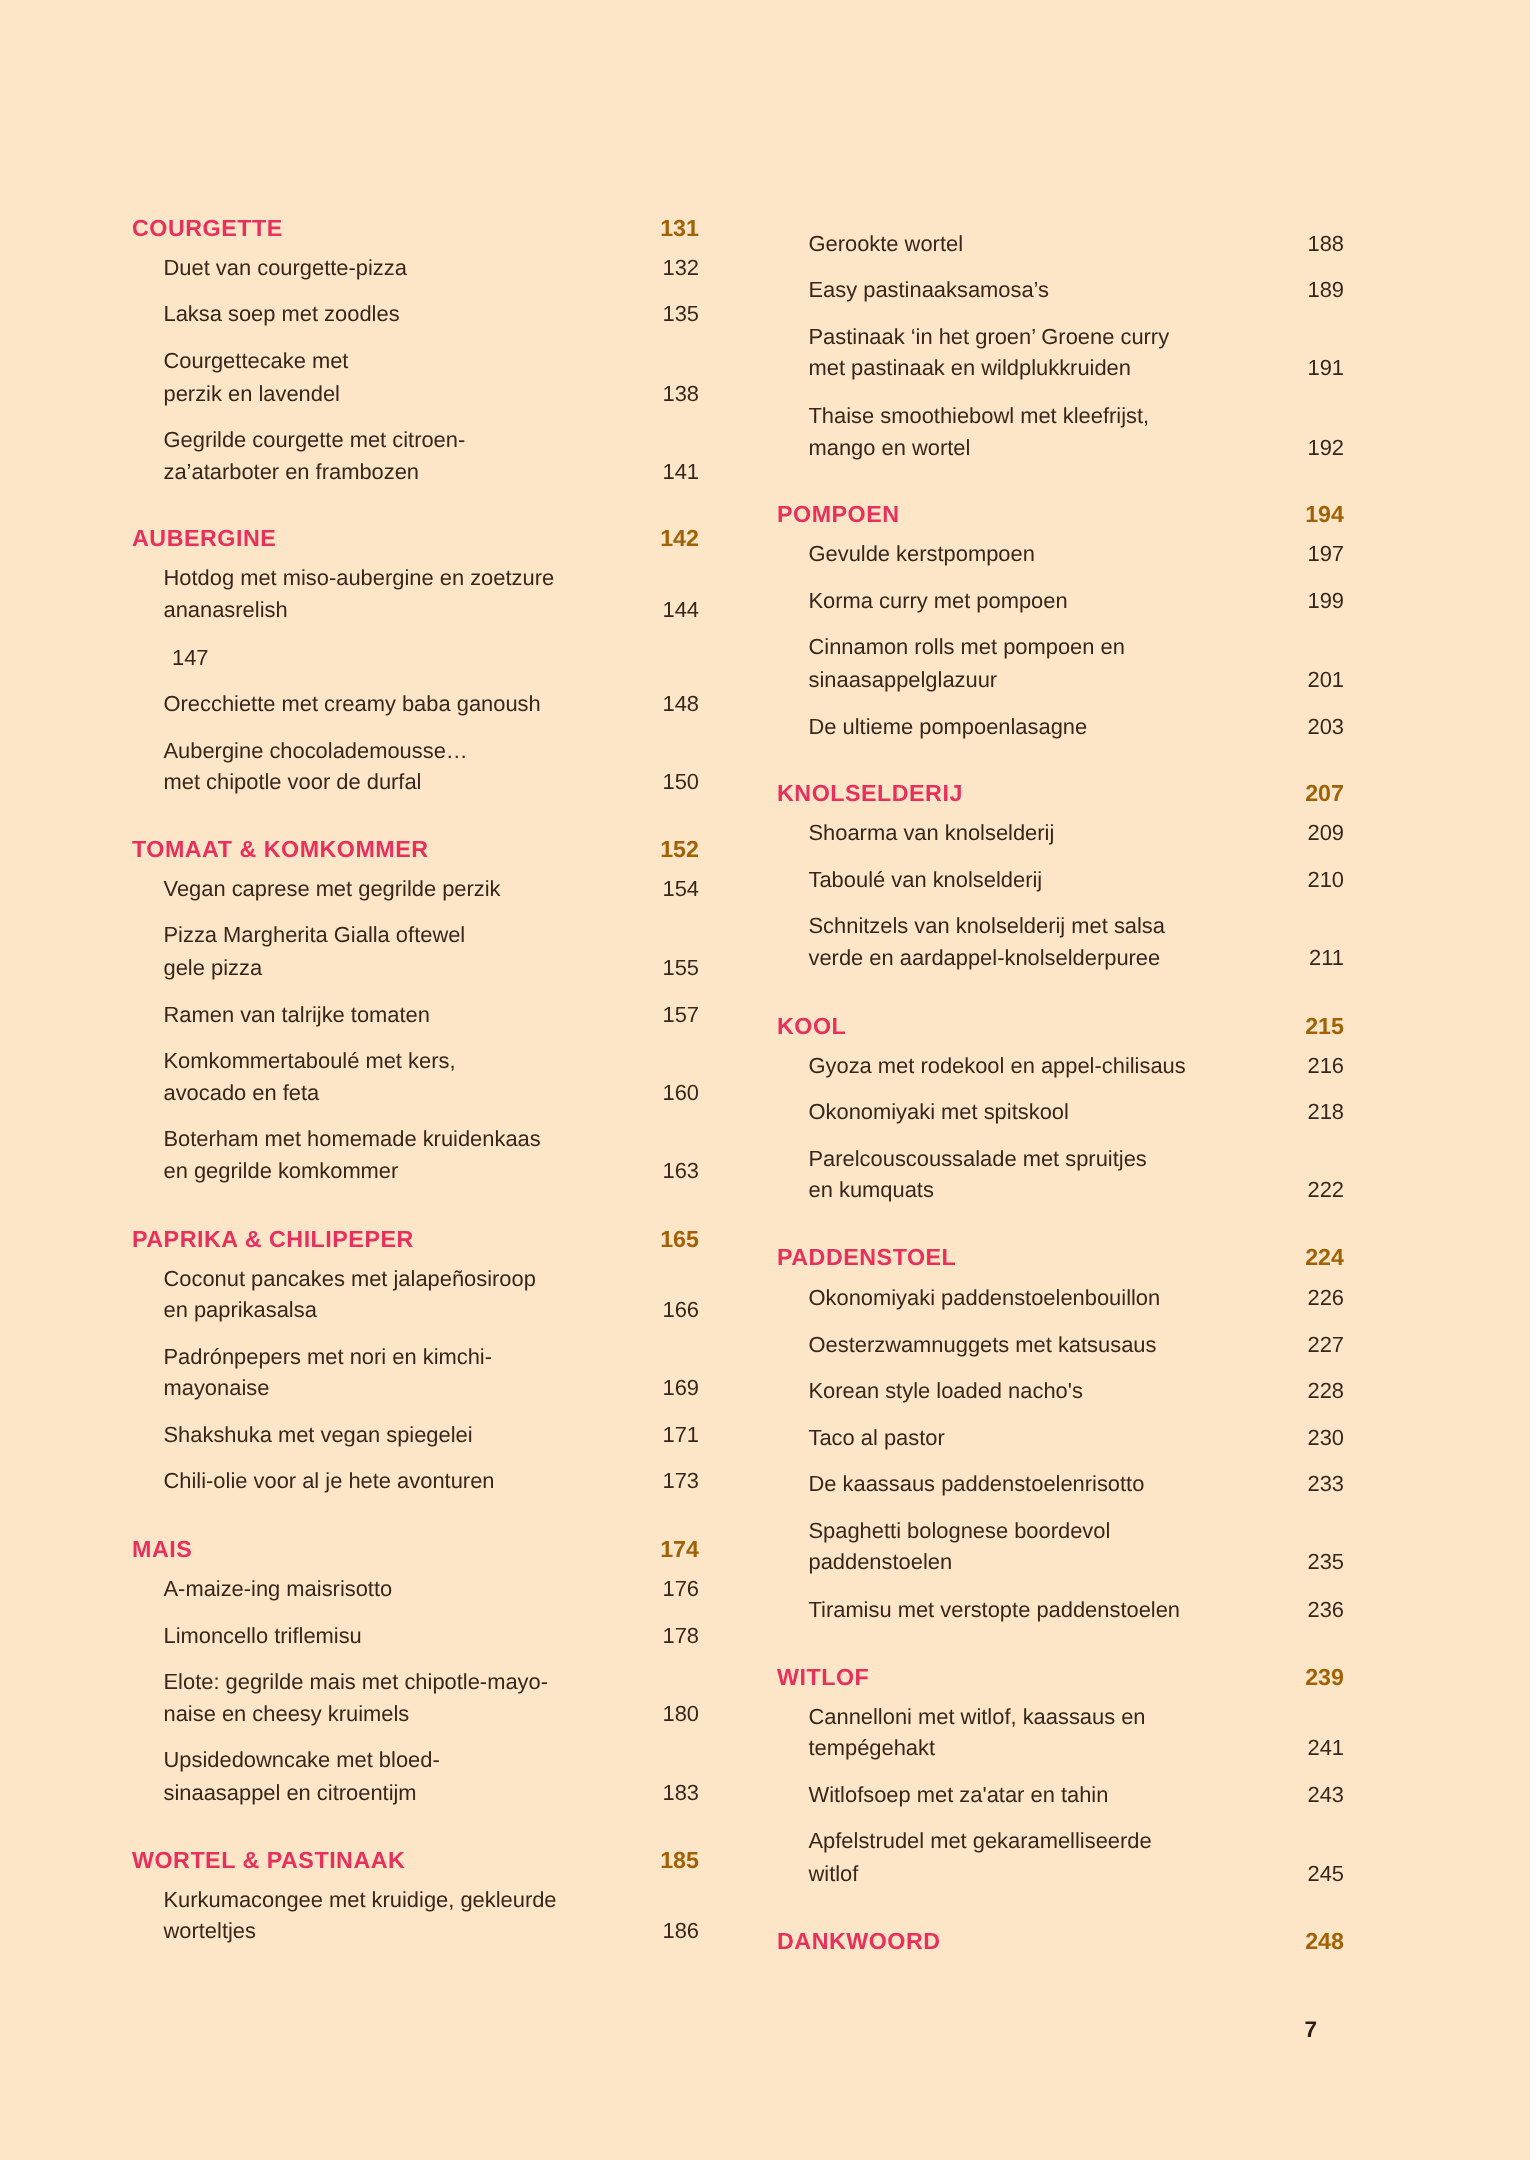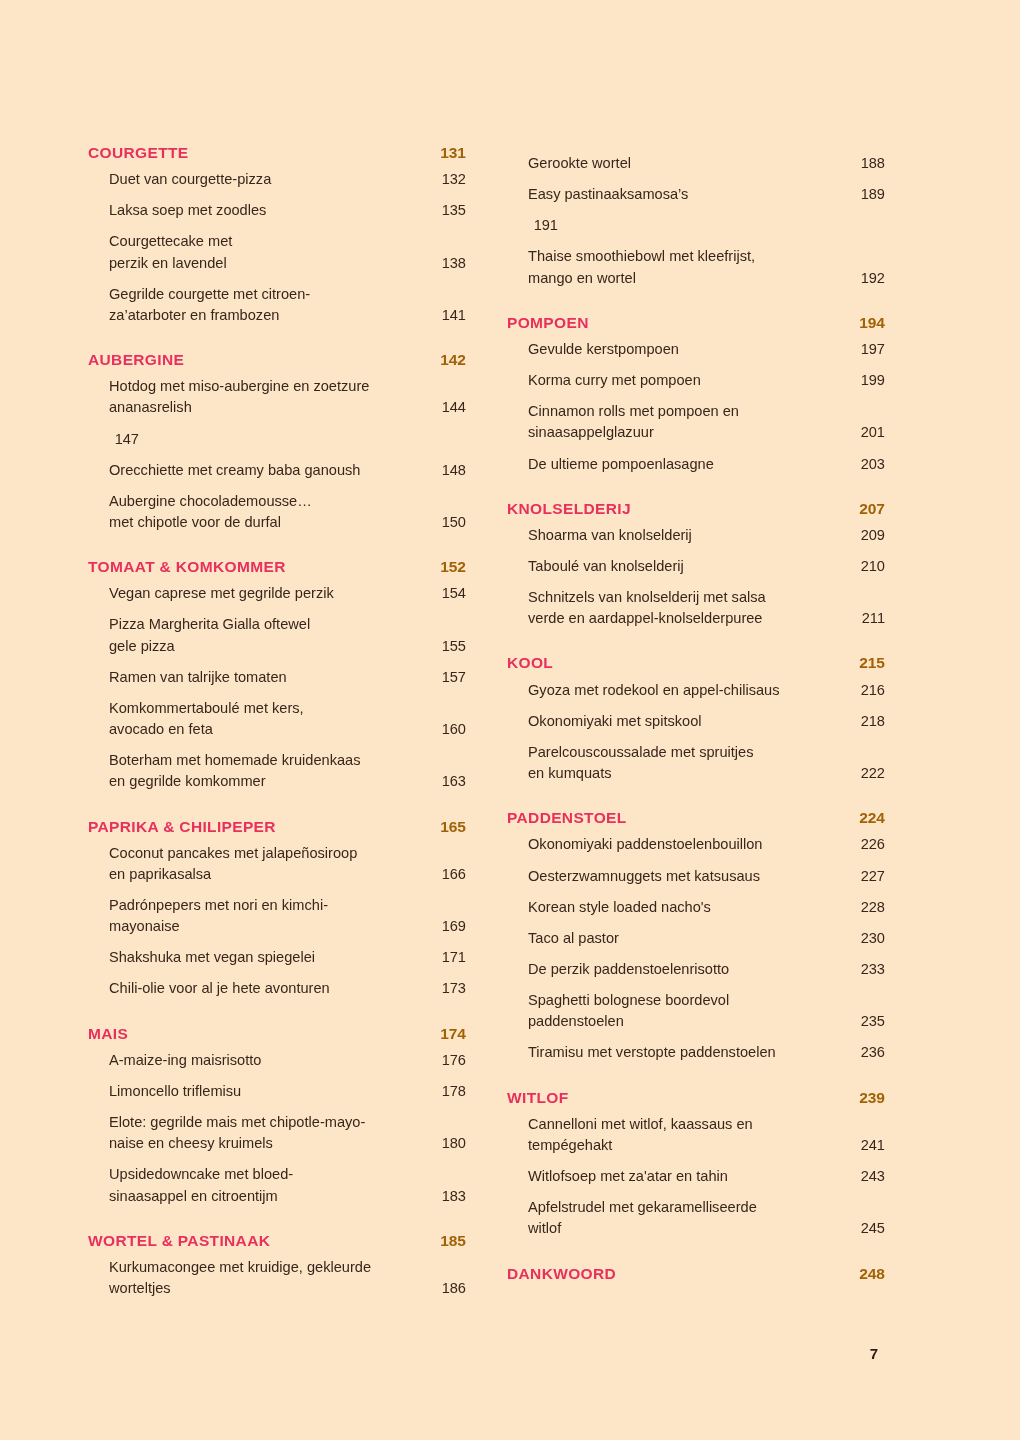--- a/index.html
+++ b/index.html
@@ -25,21 +25,21 @@
     height: 1440px;
     background: #fde6c8;
   }
 
   #columns {
     position: absolute;
     left: 88px;
     top: 143px;
     width: 790px;
     display: flex;
-    gap: 41px;
+    gap: 52px;
     align-items: flex-start;
   }
 
   .toc-column {
     width: 378px;
     flex: 0 0 378px;
   }
 
   
   .section-head {
@@ -243,20 +243,22 @@
       <div class="toc-column">
         <div class="entry">
           <span class="entry-title">Gerookte wortel</span>
           <span class="entry-page">188</span>
         </div>
         <div class="entry">
           <span class="entry-title">Easy pastinaaksamosa’s</span>
           <span class="entry-page">189</span>
         </div>
         <div class="entry">
+          <span class="entry-title">Pastinaak ‘in het groen’ Groene curry
+met pastinaak en wildplukkruiden</span>
           <span class="entry-page">191</span>
         </div>
         <div class="entry">
           <span class="entry-title">Thaise smoothiebowl met kleefrijst,
 mango en wortel</span>
           <span class="entry-page">192</span>
         </div>
         <div class="section-head">
           <span class="sec-title">POMPOEN</span>
           <span class="sec-page">194</span>
@@ -326,21 +328,21 @@
         </div>
         <div class="entry">
           <span class="entry-title">Korean style loaded nacho's</span>
           <span class="entry-page">228</span>
         </div>
         <div class="entry">
           <span class="entry-title">Taco al pastor</span>
           <span class="entry-page">230</span>
         </div>
         <div class="entry">
-          <span class="entry-title">De perzik paddenstoelenrisotto</span>
+          <span class="entry-title">De kaassaus paddenstoelenrisotto</span>
           <span class="entry-page">233</span>
         </div>
         <div class="entry">
           <span class="entry-title">Spaghetti bolognese boordevol
 paddenstoelen</span>
           <span class="entry-page">235</span>
         </div>
         <div class="entry">
           <span class="entry-title">Tiramisu met verstopte paddenstoelen</span>
           <span class="entry-page">236</span>

